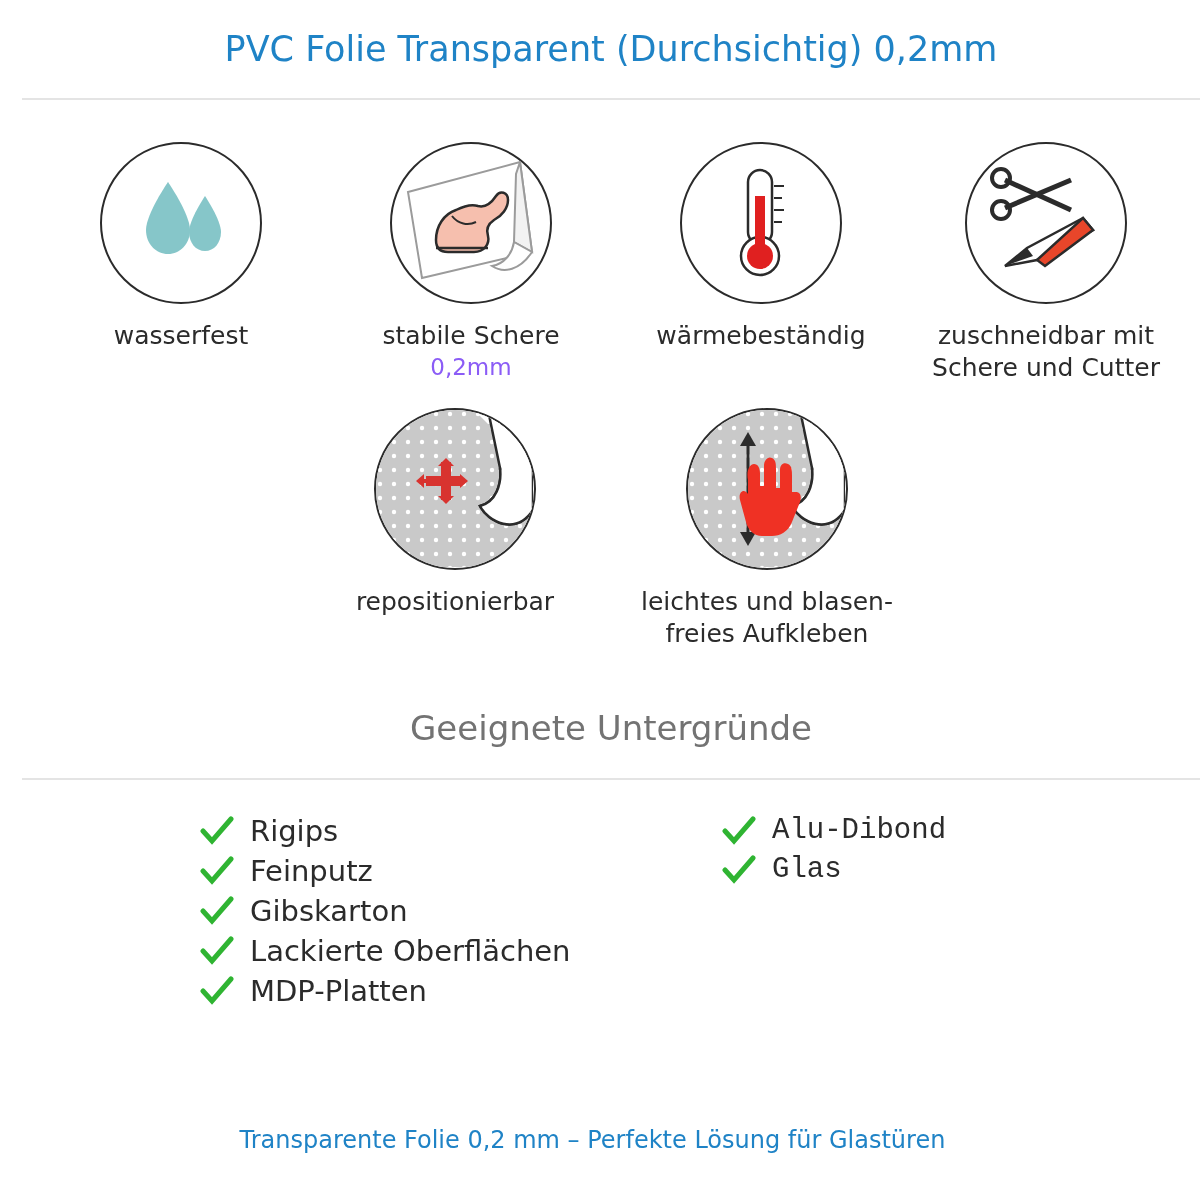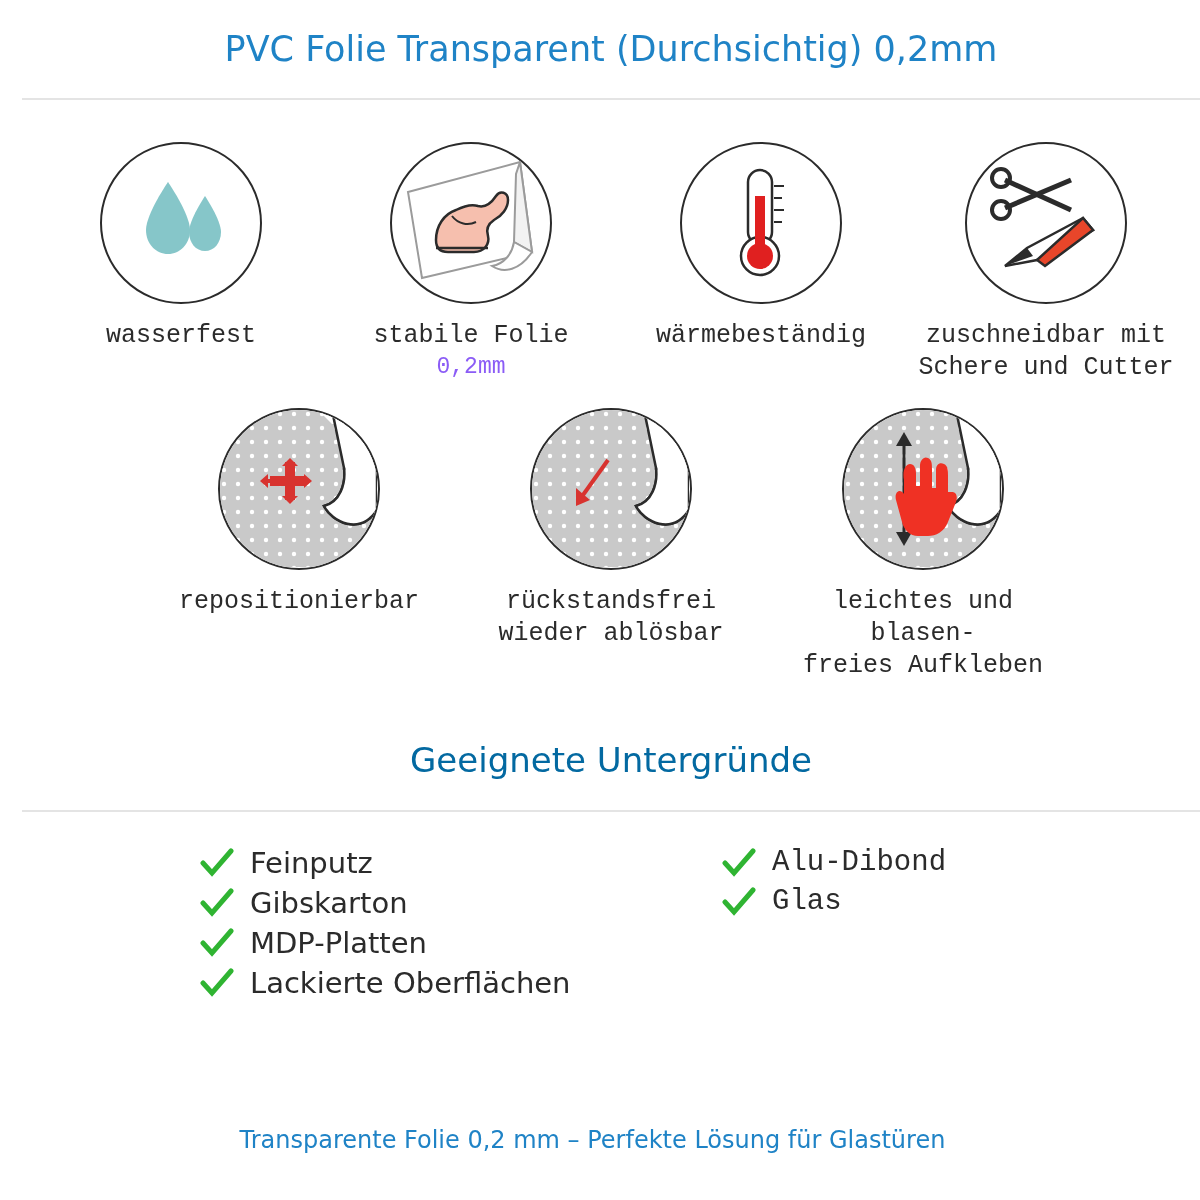--- a/index.html
+++ b/index.html
@@ -48,21 +48,20 @@
     justify-content: center;
   }
   .row-1 { gap: 22px; }
   .row-2 { gap: 44px; padding-top: 24px; }
 
   .feature {
     width: 268px;
     display: flex;
     flex-direction: column;
     align-items: center;
-    font-family: Liberation Mono, monospace;
   }
   .feature.narrow { width: 258px; }
 
   .circle {
     width: 162px;
     height: 162px;
     border: 2.5px solid #2b2b2b;
     border-radius: 50%;
     position: relative;
     overflow: hidden;
@@ -87,21 +86,21 @@
 
   
   .subheader {
     margin-top: 58px;
     text-align: center;
     border-bottom: 2px solid #e4e4e4;
     padding-bottom: 30px;
   }
   .subheader-title {
     font-size: 34px;
-    color: #0369a1;
+    color: #737373;
   }
 
   
   .substrates {
     display: flex;
     justify-content: center;
     gap: 92px;
     padding-top: 34px;
   }
   .sub-col {
@@ -170,21 +169,21 @@
             <path d="M16 48 L128 18 L140 108 L30 134 Z" fill="#ffffff" stroke="#9b9b9b" stroke-width="2"></path>
             <path d="M128 18 L140 108 L122 98 L124 30 Z" fill="#f2f2f2" stroke="#9b9b9b" stroke-width="2"></path>
 
             <path d="M140 108 C128 126 112 130 100 122 C112 120 120 110 122 98 Z" fill="#ffffff" stroke="#9b9b9b" stroke-width="2"></path>
 
             <path d="M44 96 C44 82 52 70 64 66 C72 62 80 60 86 62 C94 64 100 58 104 52 C108 46 116 48 116 56 C116 64 110 72 102 76 C96 80 94 86 96 92 C98 100 92 108 82 108 L56 108 C48 108 44 104 44 96 Z" fill="#f6bfae" stroke="#2b2b2b" stroke-width="2.5"></path>
             <path d="M60 72 C66 80 76 82 84 78" fill="none" stroke="#2b2b2b" stroke-width="2"></path>
             <path d="M44 104 L96 104" fill="none" stroke="#2b2b2b" stroke-width="2.5"></path>
           </svg>
         </div>
-        <div class="caption">stabile Folie</div>
+        <div class="caption">stabile Schere</div>
         <div class="caption-sub">0,2mm</div>
       </div>
 
       <div class="feature">
         <div class="circle">
           <svg width="157" height="157" viewBox="0 0 157 157">
             <rect x="66" y="26" width="24" height="74" rx="12" fill="#ffffff" stroke="#2b2b2b" stroke-width="2.5"></rect>
             <circle cx="78" cy="112" r="19" fill="#ffffff" stroke="#2b2b2b" stroke-width="2.5"></circle>
             <circle cx="78" cy="112" r="13" fill="#e02020"></circle>
             <rect x="73" y="52" width="10" height="56" fill="#e02020"></rect>
@@ -239,42 +238,20 @@
               <path d="M48 64 L40 71 L48 78 L48 73 L62 73 L62 69 L48 69 Z"></path>
               <path d="M84 64 L92 71 L84 78 L84 73 L70 73 L70 69 L84 69 Z"></path>
               <rect x="50" y="66" width="34" height="10"></rect>
               <rect x="65" y="52" width="10" height="38"></rect>
             </g>
           </svg>
         </div>
         <div class="caption">repositionierbar</div>
       </div>
 
-      <div class="feature">
-        <div class="circle">
-          <svg width="157" height="157" viewBox="0 0 157 157">
-            <defs>
-              <pattern id="dots2" width="14" height="14" patternUnits="userSpaceOnUse">
-                <circle cx="4" cy="4" r="2.2" fill="#ffffff"></circle>
-              </pattern>
-            </defs>
-            <rect x="0" y="0" width="157" height="157" fill="#c9c9c9"></rect>
-            <rect x="0" y="0" width="157" height="157" fill="url(#dots2)"></rect>
-            <path d="M112 0 L157 0 L157 100 C140 126 112 112 104 96 C120 92 126 74 124 58 Z" fill="#ffffff" stroke="#2b2b2b" stroke-width="2.5"></path>
-            <path d="M124 58 C126 74 120 92 104 96 C112 112 140 126 157 100" fill="#ffffff" stroke="#2b2b2b" stroke-width="2.5"></path>
-
-            <g stroke="#d8332f" stroke-width="4" fill="none">
-              <line x1="76" y1="50" x2="46" y2="92"></line>
-            </g>
-            <path d="M44 96 L44 78 L58 90 Z" fill="#d8332f"></path>
-          </svg>
-        </div>
-        <div class="caption" style="white-space:pre-line;">rückstandsfrei
-wieder ablösbar</div>
-      </div>
 
       <div class="feature">
         <div class="circle">
           <svg width="157" height="157" viewBox="0 0 157 157">
             <defs>
               <pattern id="dots3" width="14" height="14" patternUnits="userSpaceOnUse">
                 <circle cx="4" cy="4" r="2.2" fill="#ffffff"></circle>
               </pattern>
             </defs>
             <rect x="0" y="0" width="157" height="157" fill="#c9c9c9"></rect>
@@ -300,39 +277,45 @@
   <div class="subheader">
     <div class="subheader-title">Geeignete Untergründe</div>
   </div>
 
   <div class="substrates">
     <div class="sub-col col-left">
       <div class="sub-item">
         <svg class="check" viewBox="0 0 34 30">
             <path d="M3 15 L12 25 L31 3" fill="none" stroke="#2fb432" stroke-width="5" stroke-linecap="round"></path>
           </svg>
+        <span class="sub-label">Rigips</span>
+      </div>
+      <div class="sub-item">
+        <svg class="check" viewBox="0 0 34 30">
+            <path d="M3 15 L12 25 L31 3" fill="none" stroke="#2fb432" stroke-width="5" stroke-linecap="round"></path>
+          </svg>
         <span class="sub-label">Feinputz</span>
       </div>
       <div class="sub-item">
         <svg class="check" viewBox="0 0 34 30">
             <path d="M3 15 L12 25 L31 3" fill="none" stroke="#2fb432" stroke-width="5" stroke-linecap="round"></path>
           </svg>
         <span class="sub-label">Gibskarton</span>
       </div>
       <div class="sub-item">
         <svg class="check" viewBox="0 0 34 30">
             <path d="M3 15 L12 25 L31 3" fill="none" stroke="#2fb432" stroke-width="5" stroke-linecap="round"></path>
           </svg>
+        <span class="sub-label">Lackierte Oberflächen</span>
+      </div>
+      <div class="sub-item">
+        <svg class="check" viewBox="0 0 34 30">
+            <path d="M3 15 L12 25 L31 3" fill="none" stroke="#2fb432" stroke-width="5" stroke-linecap="round"></path>
+          </svg>
         <span class="sub-label">MDP-Platten</span>
-      </div>
-      <div class="sub-item">
-        <svg class="check" viewBox="0 0 34 30">
-            <path d="M3 15 L12 25 L31 3" fill="none" stroke="#2fb432" stroke-width="5" stroke-linecap="round"></path>
-          </svg>
-        <span class="sub-label">Lackierte Oberflächen</span>
       </div>
     </div>
 
     <div class="sub-col col-right">
       <div class="sub-item">
         <svg class="check" viewBox="0 0 34 30">
             <path d="M3 15 L12 25 L31 3" fill="none" stroke="#2fb432" stroke-width="5" stroke-linecap="round"></path>
           </svg>
         <span class="sub-label">Alu-Dibond</span>
       </div>

